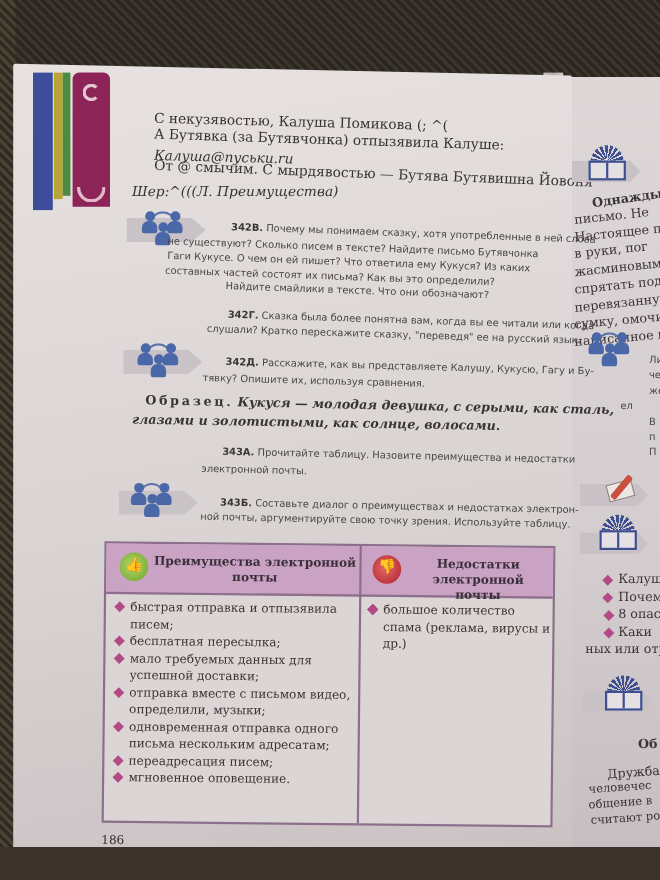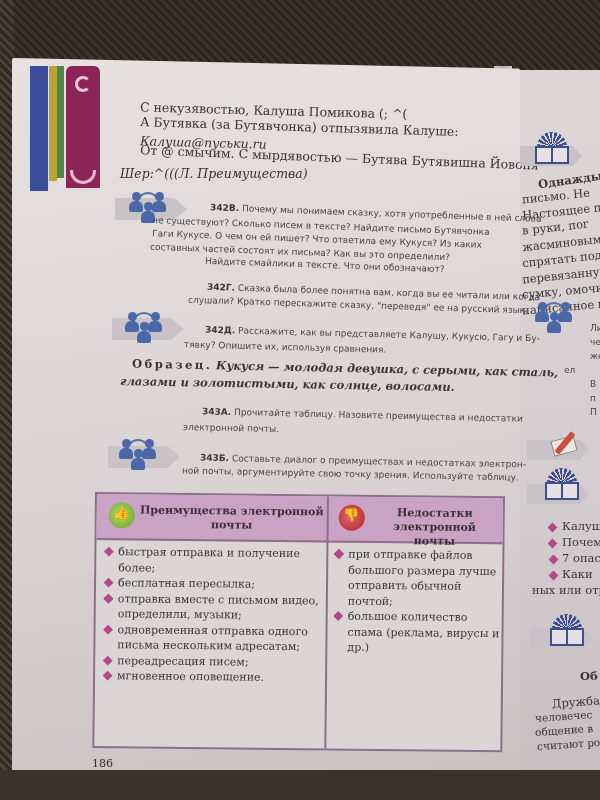--- a/index.html
+++ b/index.html
@@ -252,33 +252,33 @@
 
     <div class="thumb-icon thumb-down" style="left:242px; top:8px;">
         <span>👎</span>
       </div>
     <div class="hdr-title" style="left:268px; top:9px; width:140px;">
       <div>Недостатки электронной</div>
       <div>почты</div>
     </div>
 
     <div class="col col-left">
-      <div class="item"><span class="bullet"></span><span>быстрая отправка и получение более;</span></div>
+      <div class="item"><span class="bullet"></span><span>быстрая отправка и отпызявила писем;</span></div>
       <div class="item"><span class="bullet"></span><span>бесплатная пересылка;</span></div>
-      <div class="item"><span class="bullet"></span></div>
+      <div class="item"><span class="bullet"></span><span>мало требуемых данных для успешной доставки;</span></div>
       <div class="item"><span class="bullet"></span><span>отправка вместе с письмом видео, определили, музыки;</span></div>
       <div class="item"><span class="bullet"></span><span>одновременная отправка одного письма нескольким адресатам;</span></div>
       <div class="item"><span class="bullet"></span><span>переадресация писем;</span></div>
       <div class="item"><span class="bullet"></span><span>мгновенное оповещение.</span></div>
     </div>
 
     <div class="col col-right">
       <div class="item"><span class="bullet"></span></div>
       <div class="item"><span class="bullet"></span></div>
-      <div class="item"><span class="bullet"></span><span>при отправке файлов большого размера лучше отправить обычной почтой;</span></div>
+      <div class="item"><span class="bullet"></span></div>
       <div class="item"><span class="bullet"></span><span>большое количество спама (реклама, вирусы и др.)</span></div>
     </div>
   </div>
 
   <div class="abs page-num" style="left:92px; top:757px;">186</div>
 
   <div>
     <div class="book-tab" style="left:520px; top:146px;"></div>
     <div class="book-icon" style="left:533px; top:132px;">
       <div class="rays"></div>
@@ -329,21 +329,21 @@
         <div class="book"></div>
     </div>
 
     <div class="rp-bullet" style="left:549px; top:524px;"></div>
     <div class="rp-bullet" style="left:549px; top:540px;"></div>
     <div class="rp-bullet" style="left:550px; top:556px;"></div>
     <div class="rp-bullet" style="left:550px; top:572px;"></div>
     <div class="rp-text">
       <div class="abs" style="left:562px; top:518px;">Калуша</div>
       <div class="abs" style="left:562px; top:534px;">Почем</div>
-      <div class="abs" style="left:562px; top:550px;">7 опас</div>
+      <div class="abs" style="left:562px; top:550px;">8 опас</div>
       <div class="abs" style="left:562px; top:566px;">Каки</div>
       <div class="abs" style="left:532px; top:582px;">ных или отр</div>
     </div>
 
     <div class="book-tab" style="left:530px; top:628px;"></div>
     <div class="book-icon" style="left:548px; top:614px;">
       <div class="rays"></div>
         <div class="book"></div>
     </div>
 

